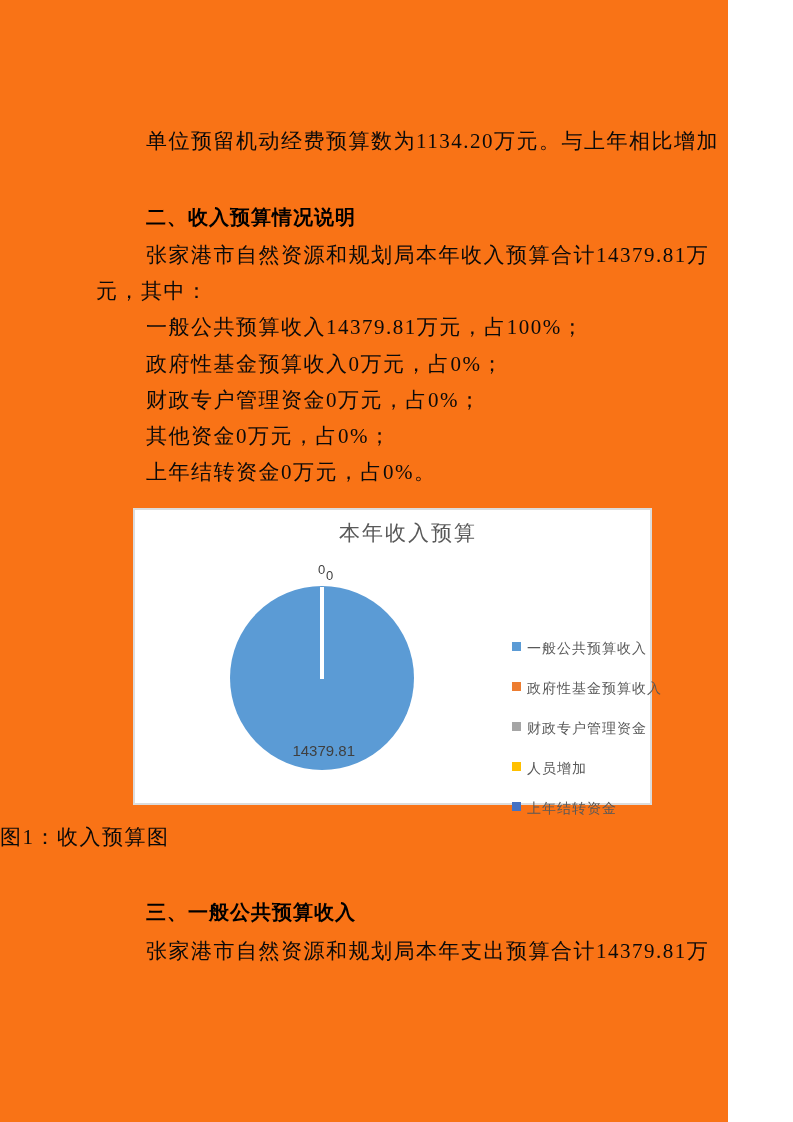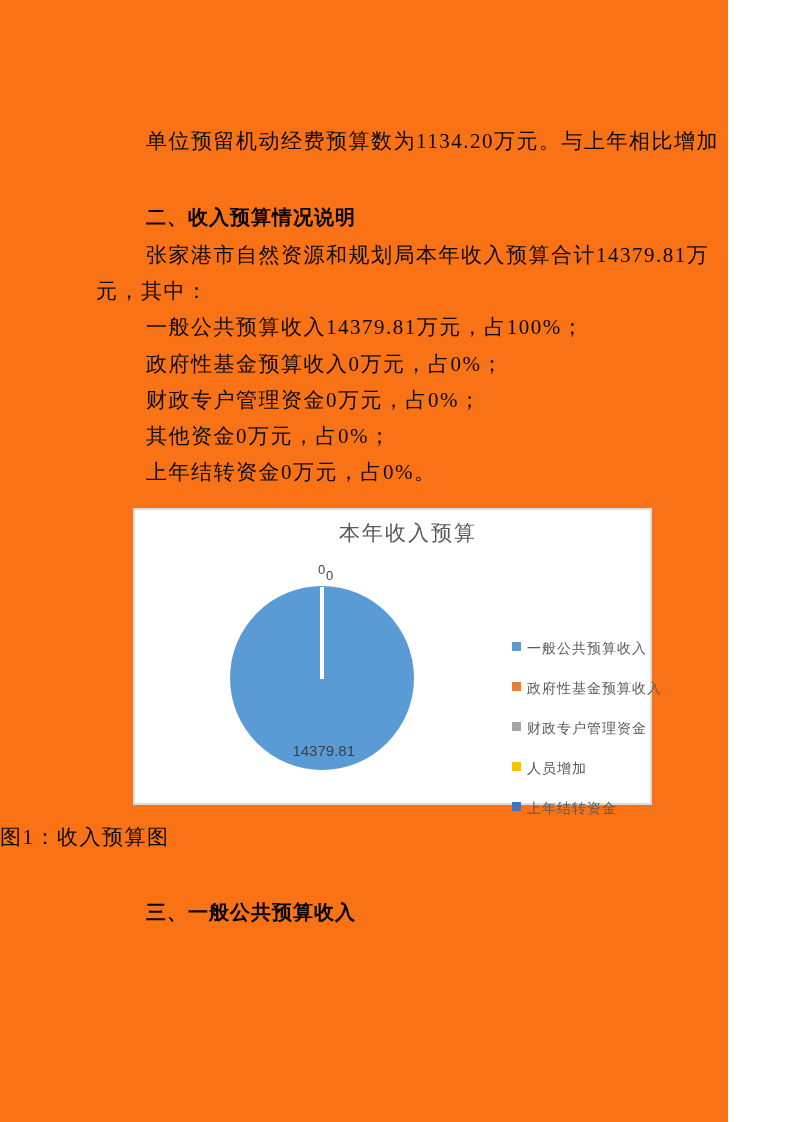--- a/index.html
+++ b/index.html
@@ -171,14 +171,15 @@
         <span class="legend-swatch" style="background-color: rgb(68, 114, 196);"></span>
         <span class="legend-label">上年结转资金</span>
       </div>
     </div>
   </div>
 
   <div class="figure-caption">图1：收入预算图</div>
 
   <div class="heading" style="top:902px">三、一般公共预算收入</div>
 
+  <div class="bodyline indent" style="top:941px">张家港市自然资源和规划局本年支出预算合计14379.81万</div>
 
 </div>
 
 </body></html>

